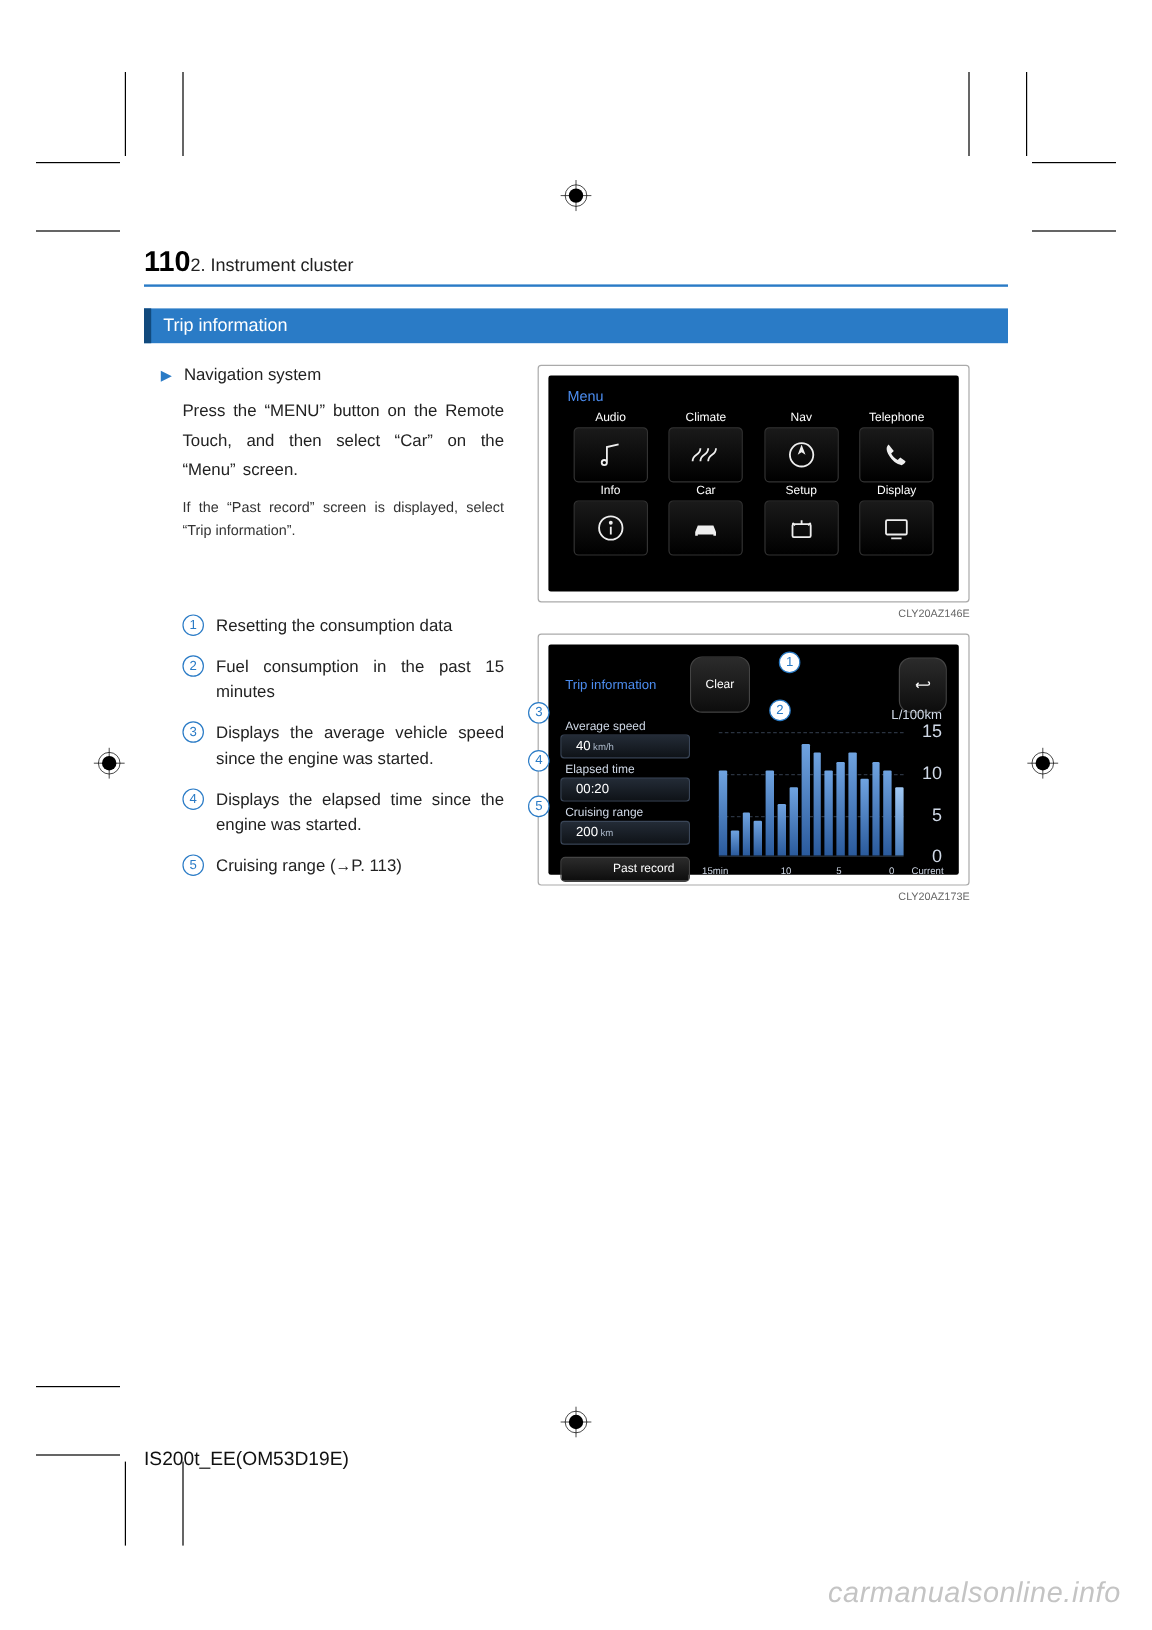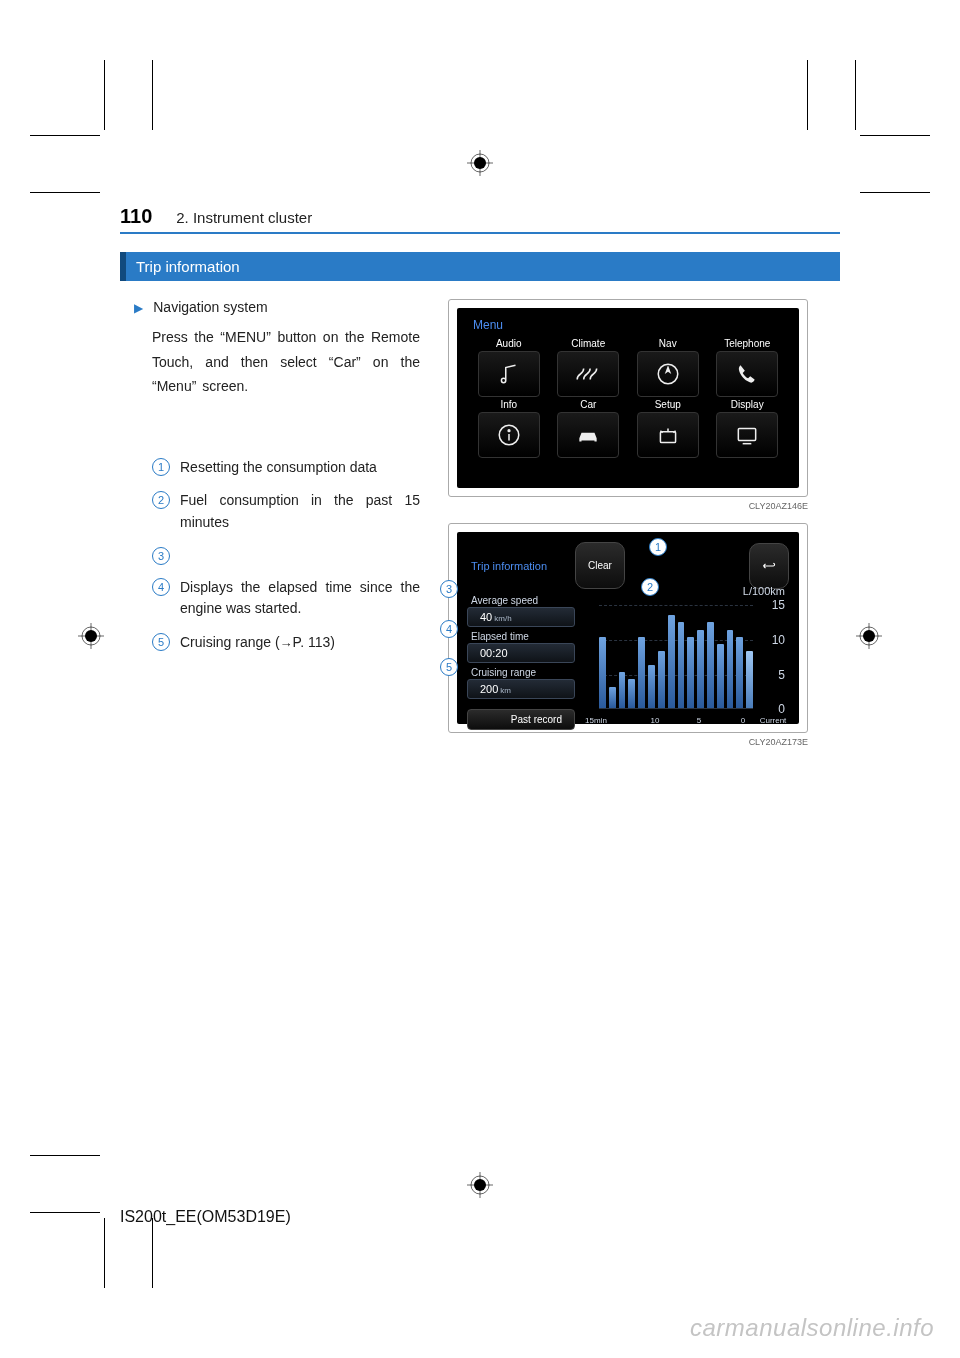--- a/index.html
+++ b/index.html
@@ -4,21 +4,21 @@
 <style>
   * { box-sizing: border-box; margin: 0; padding: 0; }
   html, body { width: 960px; height: 1358px; background: #fff; font-family: Arial, Helvetica, sans-serif; color: #222; position: relative; }
   .crop-mark { position: absolute; background: #000; }
   .crop-h { height: 1px; width: 70px; }
   .crop-v { width: 1px; height: 70px; }
   .reg-mark { position: absolute; width: 26px; height: 26px; }
   .reg-mark svg { width: 100%; height: 100%; }
   .page { position: absolute; left: 120px; top: 205px; width: 720px; }
   .header-row { display: flex; align-items: baseline; border-bottom: 2px solid #2a7bc6; padding-bottom: 4px; }
-  .page-num { font-size: 20px; font-weight: 700; color: #000; margin-right: 24px; }
+  .page-num { font-size: 24px; font-weight: 700; color: #000; }
   .section-title { font-size: 15px; color: #222; }
   .section-head { background: #2a7bc6; color: #fff; font-size: 15px; font-weight: 500; padding: 6px 10px; margin-top: 18px; border-left: 6px solid #114a7d; }
   .content { margin-top: 18px; display: flex; gap: 28px; }
   .left-col { width: 300px; padding-left: 32px; }
   .right-col { width: 360px; }
   .bullet-row { display: flex; align-items: flex-start; gap: 10px; margin-left: -18px; margin-bottom: 10px; }
   .bullet-arrow { color: #2a7bc6; font-size: 12px; margin-top: 2px; }
   .bullet-text { font-size: 14px; color: #222; }
   .para { font-size: 14px; line-height: 1.75; text-align: justify; text-justify: inter-word; word-spacing: 0.15em; margin-bottom: 10px; }
   .para-sub { font-size: 12px; line-height: 1.65; text-align: justify; color: #333; margin-bottom: 8px; }
@@ -45,21 +45,21 @@
   .trip-body { display: flex; gap: 6px; }
   .stat-col { width: 108px; display: flex; flex-direction: column; gap: 4px; }
   .stat-box { position: relative; }
   .stat-label { font-size: 10px; color: #cfd8e6; margin-bottom: 1px; margin-left: 4px; }
   .stat-value-box { background: linear-gradient(#232b36,#0f1318); border: 1px solid #3a4658; border-radius: 3px; padding: 3px 6px 3px 12px; font-size: 11px; color: #fff; }
   .stat-unit { font-size: 8px; color: #aab7c8; margin-left: 2px; }
   .past-btn { background: linear-gradient(#2b2b2b,#0d0d0d); border: 1px solid #444; border-radius: 4px; padding: 4px 12px; font-size: 10px; text-align: right; margin-top: 6px; }
   .chart-area { flex: 1; position: relative; height: 134px; }
   .y-unit { position: absolute; right: 4px; top: -10px; font-size: 11px; color: #cfd8e6; }
   .grid-line { position: absolute; left: 18px; right: 36px; border-top: 1px dashed #2a3340; }
-  .y-tick { position: absolute; right: 4px; font-size: 12px; color: #cfd8e6; transform: translateY(-50%); text-align: center; }
+  .y-tick { position: absolute; right: 4px; font-size: 15px; color: #cfd8e6; transform: translateY(-50%); text-align: center; }
   .bars { position: absolute; left: 18px; right: 36px; bottom: 20px; top: 6px; display: flex; align-items: flex-end; gap: 3px; border-bottom: 1px solid #2a3340; }
   .bar { flex: 1; background: linear-gradient(#6fa3e0,#2a5a9c); border-radius: 1px 1px 0 0; position: relative; }
   .bar.current { background: linear-gradient(#a0c8f4,#4a7dbb); }
   .x-tick { position: absolute; bottom: 4px; font-size: 8px; color: #cfd8e6; transform: translateX(-50%); }
   .callout { position: absolute; width: 18px; height: 18px; border: 1.5px solid #2a7bc6; background: #fff; color: #2a7bc6; border-radius: 50%; font-size: 11px; display: flex; align-items: center; justify-content: center; z-index: 10; }
   .footer-code { position: absolute; left: 120px; bottom: 132px; font-size: 16px; color: #111; }
   .watermark { position: absolute; right: 26px; bottom: 16px; font-size: 24px; font-style: italic; font-weight: 500; color: #c4c4c4; letter-spacing: 0.5px; }
 </style>
 </head>
 <body>
@@ -117,32 +117,34 @@
   </div>
   <div class="section-head">Trip information</div>
 
   <div class="content">
     <div class="left-col">
       <div class="bullet-row">
         <span class="bullet-arrow">▶</span>
         <span class="bullet-text">Navigation system</span>
       </div>
       <p class="para">Press the “MENU” button on the Remote Touch, and then select “Car” on the “Menu” screen.</p>
+      <p class="para-sub">If the “Past record” screen is displayed, select “Trip information”.</p>
 
       <div class="num-list">
         <div class="num-item">
           <span class="num-circle">1</span>
           <span class="num-text">Resetting the consumption data</span>
         </div>
         <div class="num-item">
           <span class="num-circle">2</span>
           <span class="num-text">Fuel consumption in the past 15 minutes</span>
         </div>
         <div class="num-item">
           <span class="num-circle">3</span>
+          <span class="num-text">Displays the average vehicle speed since the engine was started.</span>
         </div>
         <div class="num-item">
           <span class="num-circle">4</span>
           <span class="num-text">Displays the elapsed time since the engine was started.</span>
         </div>
         <div class="num-item">
           <span class="num-circle">5</span>
           <span class="num-text"><span>Cruising range (</span><span class="arrow-right">→</span><span>P. 113)</span></span>
         </div>
       </div>

